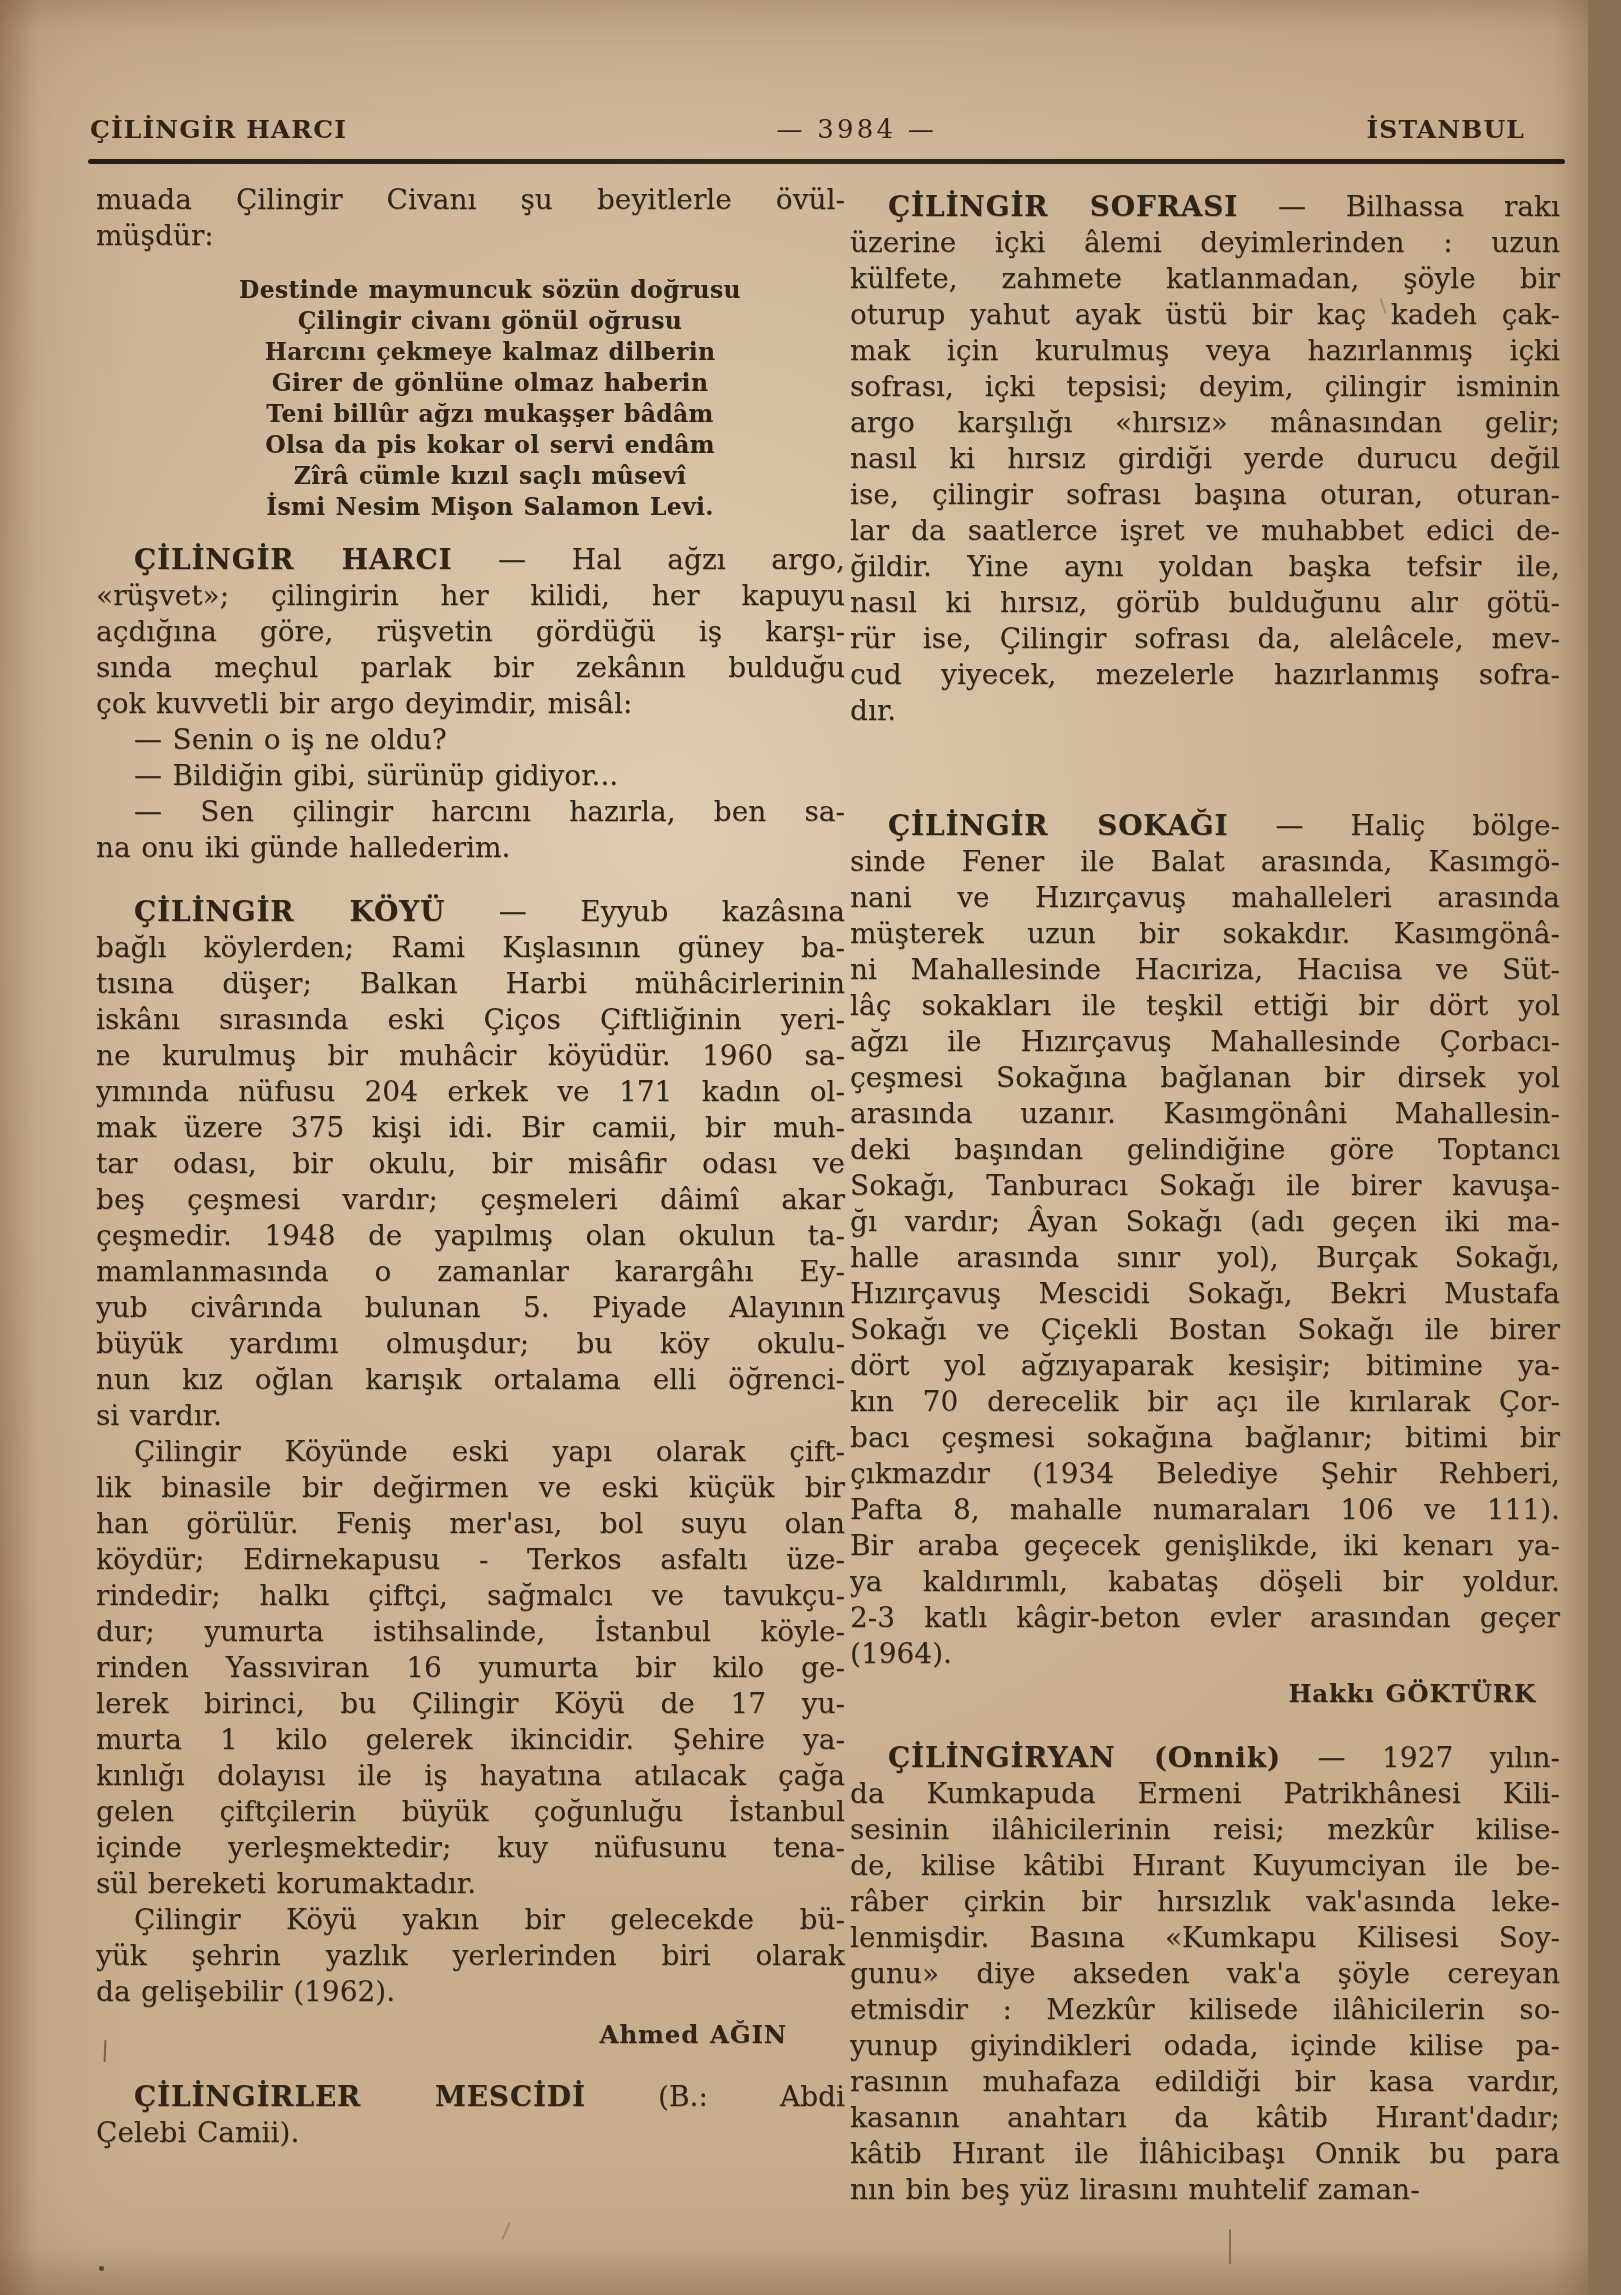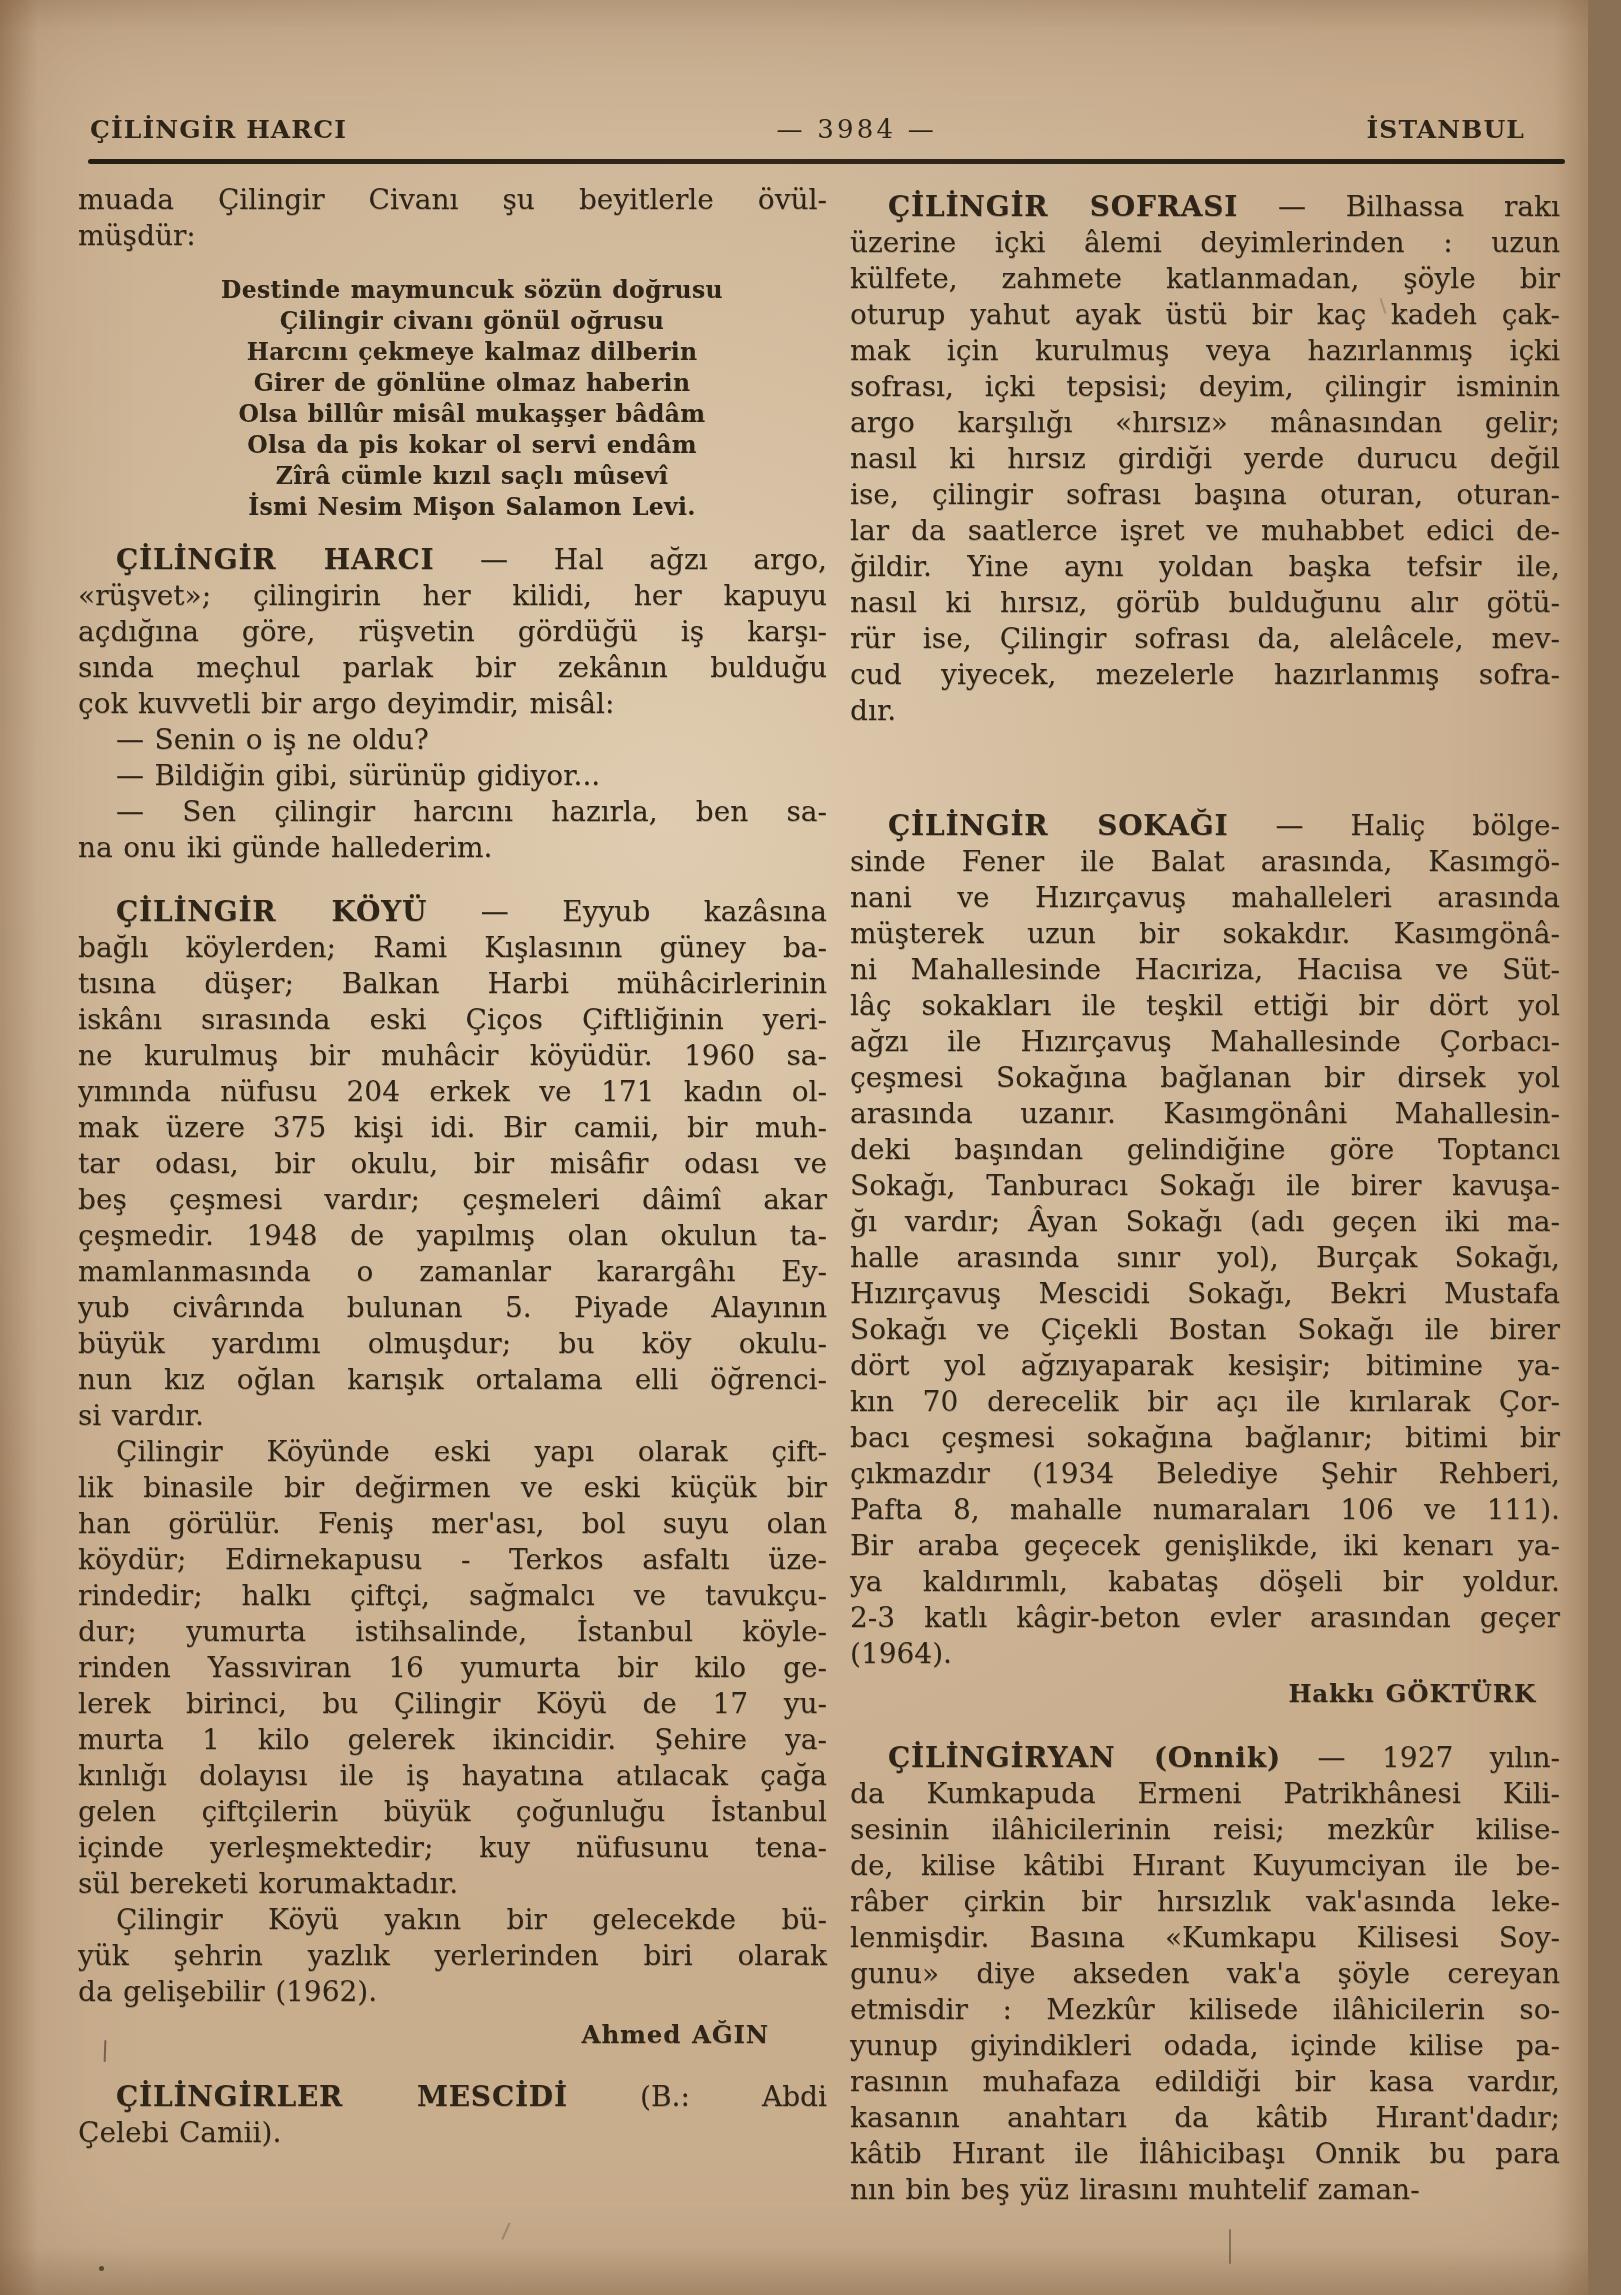--- a/index.html
+++ b/index.html
@@ -37,21 +37,21 @@
     position:absolute;left:88px;top:159px;width:1477px;height:4.8px;
     background:linear-gradient(90deg,#241d14,#312719 45%,#241d14);
     border-radius:2.7px;
   }
   .col{
     position:absolute;top:182px;
     font-size:28px;line-height:var(--lh);
     word-spacing:1.6px;
     text-shadow:0.3px 0.5px 0 rgba(46,36,24,.28);
   }
-  .col-left{left:78px;width:749px;}
+  .col-left{left:96px;width:749px;}
   .col-right{left:850px;width:710px;}
   .block{position:relative;}
   .line{min-height:var(--lh);white-space:normal;}
   .line.j{text-align:justify;text-align-last:justify;}
   .line.indent{text-indent:38px;}
   .hw{font-weight:700;letter-spacing:0.8px;}
   .blk-poem{
     margin-left:39px;
     font-weight:700;
     font-size:23.4px;line-height:31px;
@@ -81,21 +81,21 @@
   <div class="col col-left">
       <div class="block blk-para">
         <div class="line j">muada Çilingir Civanı şu beyitlerle övül-</div>
         <div class="line">müşdür:</div>
       </div>
       <div class="block blk-poem" style="margin-top: 21px;">
         <div class="line">Destinde maymuncuk sözün doğrusu</div>
         <div class="line">Çilingir civanı gönül oğrusu</div>
         <div class="line">Harcını çekmeye kalmaz dilberin</div>
         <div class="line">Girer de gönlüne olmaz haberin</div>
-        <div class="line">Olsa billûr misâl mukaşşer bâdâm</div>
+        <div class="line">Teni billûr ağzı mukaşşer bâdâm</div>
         <div class="line">Olsa da pis kokar ol servi endâm</div>
         <div class="line">Zîrâ cümle kızıl saçlı mûsevî</div>
         <div class="line">İsmi Nesim Mişon Salamon Levi.</div>
       </div>
       <div class="block blk-para" style="margin-top: 19px;">
         <div class="line indent j"><span class="hw">ÇİLİNGİR HARCI</span> — Hal ağzı argo,</div>
         <div class="line j">«rüşvet»; çilingirin her kilidi, her kapuyu</div>
         <div class="line j">açdığına göre, rüşvetin gördüğü iş karşı-</div>
         <div class="line j">sında meçhul parlak bir zekânın bulduğu</div>
         <div class="line">çok kuvvetli bir argo deyimdir, misâl:</div>

